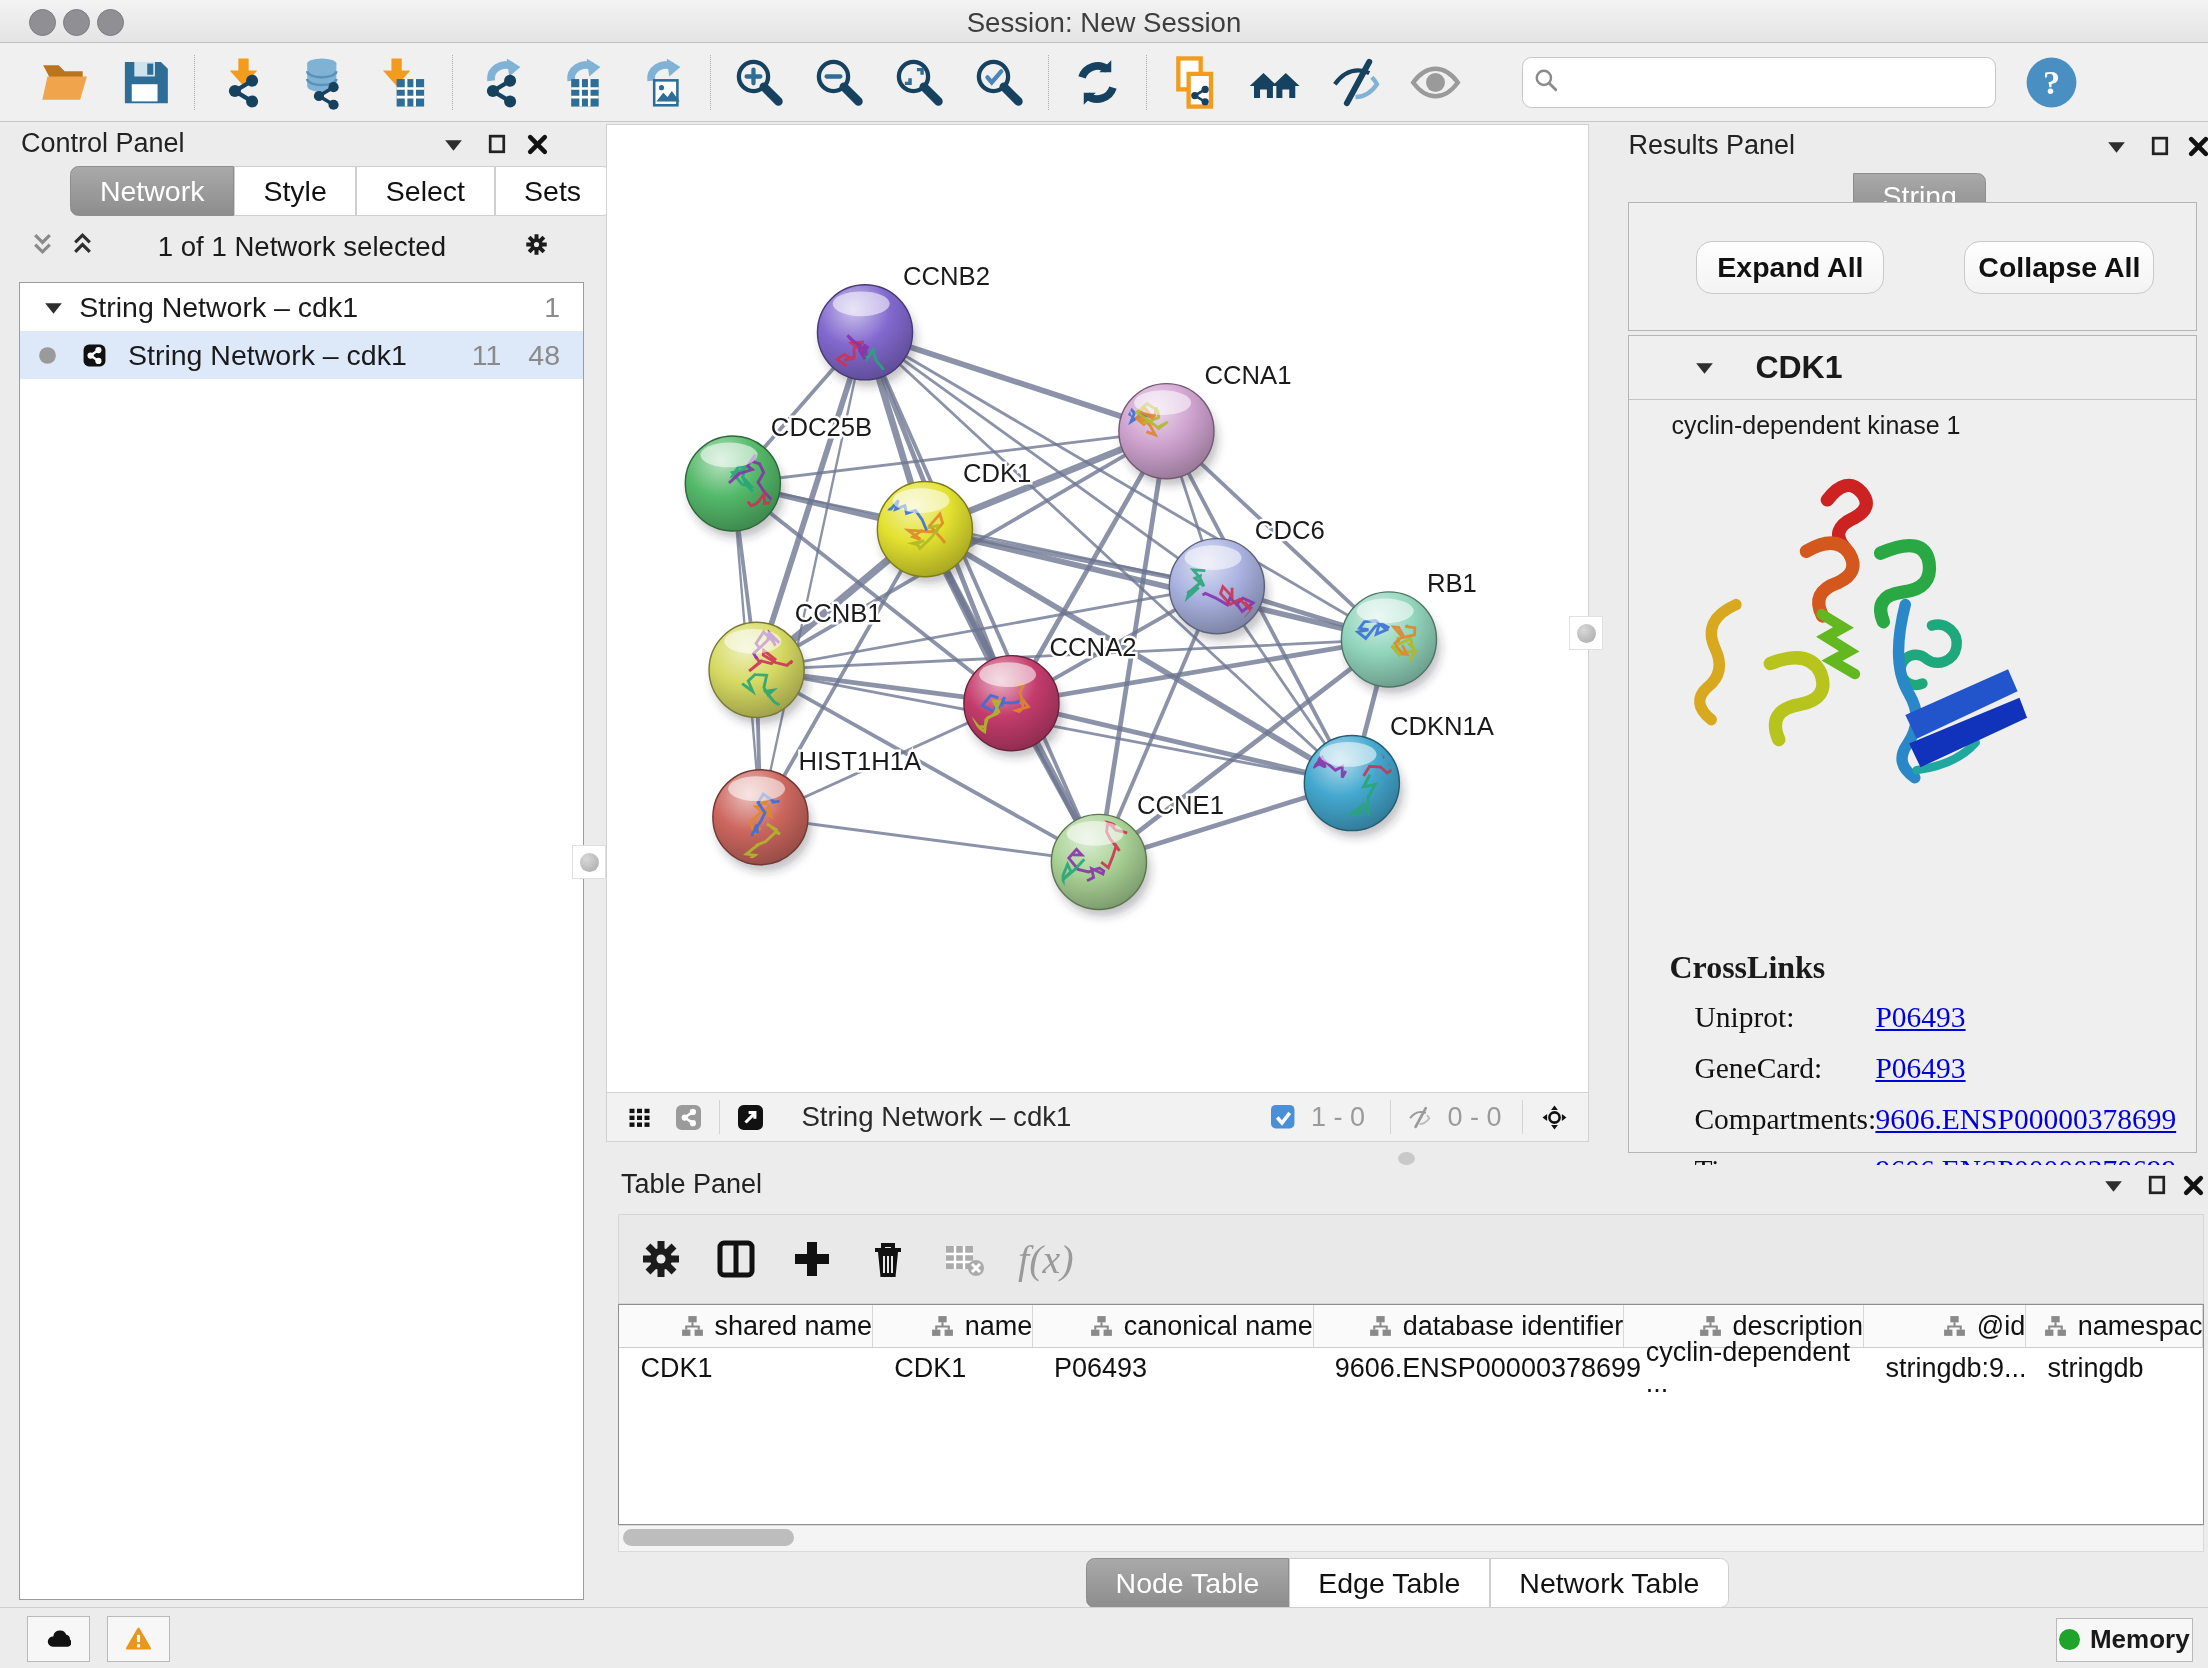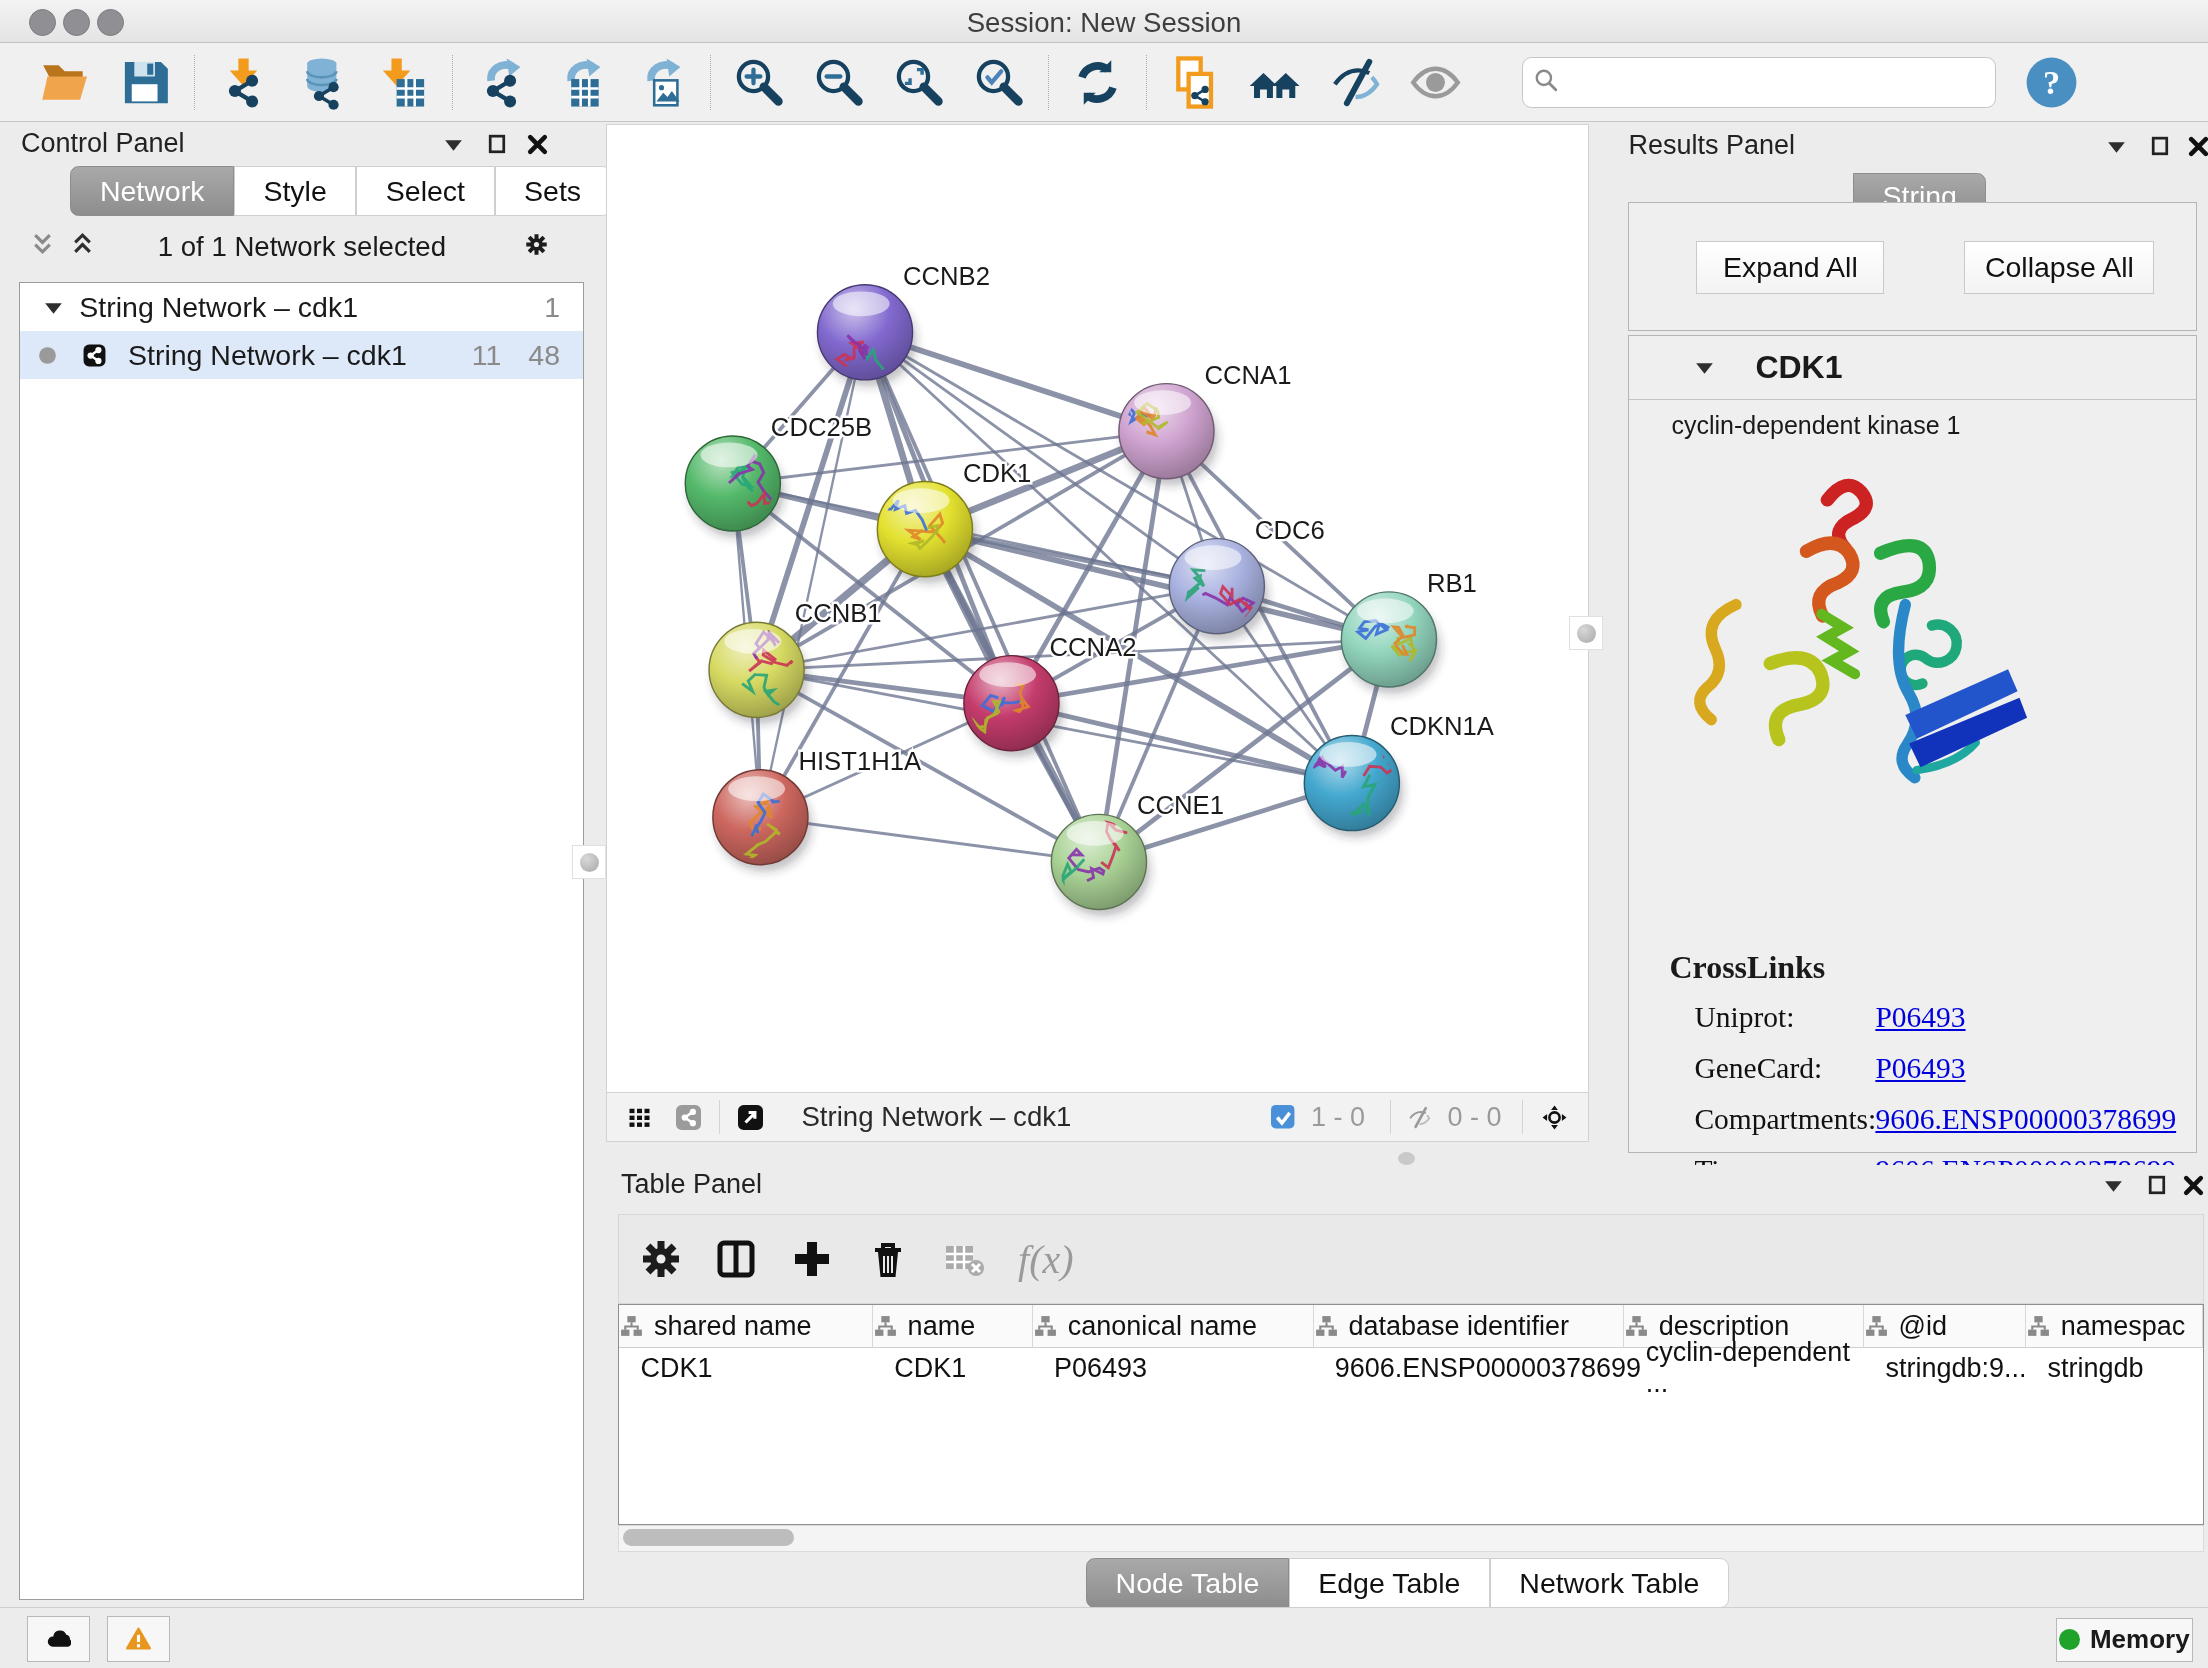--- a/index.html
+++ b/index.html
@@ -25,22 +25,22 @@
   
   .phead{font-size:27px;color:#222;}
   .picon{display:inline-flex;align-items:center;justify-content:center;}
   .picon svg{width:25px;height:25px;}
   .pillrow{display:flex;text-align:right;}
   .pill{height:48px;display:flex;align-items:center;justify-content:center;font-size:28.5px;padding:0 28.5px;
         background:#fff;border:1px solid #cfcfcf;color:#111;}
   .pill.first{border-radius:8.6px 0 0 8.6px;}
   .pill.last{border-radius:0 8.6px 8.6px 0;}
   .pill.sel{background:linear-gradient(#a9a9a9,#8d8d8d);color:#fff;border-color:#8d8d8d;}
-  .btn{background:linear-gradient(#ffffff,#f3f3f3);border:1px solid #c9c9c9;border-radius:0;
-       font-size:28.5px;color:#111;display:flex;align-items:center;justify-content:center;}
+  .btn{background:linear-gradient(#ffffff,#f3f3f3);border:1px solid #c9c9c9;border-radius:16px;
+       font-size:28.5px;color:#111;display:flex;align-items:center;justify-content:center;font-weight:bold;}
   
   .cpanel{position:absolute;left:11.4px;top:124px;width:580px;height:1484px;background:#ececec;}
   .treebox{position:absolute;left:7.6px;top:158px;width:563px;height:1316px;background:#fff;border:1.9px solid #9c9c9c;}
   .trow{display:flex;align-items:center;height:48px;font-size:28.5px;}
   .trow.sel{background:#dde8f8;}
   .tnum{color:#8a8a8a;}
   
   .netcanvas{position:absolute;left:606px;top:124px;width:981px;height:968px;background:#fff;border:1px solid #d2d2d2;}
   .nettb{position:absolute;left:606px;top:1092px;width:981px;height:48px;background:#f2f2f2;border:1px solid #d2d2d2;
          display:flex;align-items:center;font-size:27.6px;color:#2a2a2a;}
@@ -58,21 +58,21 @@
   .xl-val{font-size:29.5px;color:#0000dd;text-decoration:underline;}
   
   .tpanel{position:absolute;left:606px;top:1165px;width:1603px;height:442px;background:#ececec;}
   .tptool{position:absolute;left:12.4px;top:49px;width:1584px;height:88px;background:#e9e9e9;border:1px solid #d6d6d6;
           display:flex;align-items:center;}
   .tptool .ic{width:49px;height:49px;margin:0 13.3px;display:flex;align-items:center;justify-content:center;}
   .tptool .ic svg{width:44px;height:44px;}
   .fx{font-family:"Liberation Serif",serif;font-style:italic;font-size:40px;color:#9a9a9a;margin-left:17px;}
   .ttable{position:absolute;left:12.4px;top:139px;width:1584px;height:219px;background:#fff;border:1.9px solid #8f8f8f;overflow:hidden;}
   .thead{display:flex;height:42px;border-bottom:1px solid #cfcfcf;background:#fafafa;}
-  .th{display:flex;align-items:center;justify-content:flex-start;font-size:27px;color:#111;border-right:1px solid #d8d8d8;gap:9.5px;}
+  .th{display:flex;align-items:center;justify-content:flex-end;font-size:27px;color:#111;border-right:1px solid #d8d8d8;gap:9.5px;}
   .th svg{width:25px;height:25px;flex:0 0 auto;}
   .tr{display:flex;height:40px;}
   .td{display:flex;align-items:center;font-size:27px;color:#111;padding-left:21px;box-sizing:border-box;}
   .hscroll{position:absolute;left:12.4px;top:360px;width:1584px;height:25px;background:#f4f4f4;border:1px solid #dadada;}
   .hthumb{position:absolute;left:3.8px;top:2.9px;width:171px;height:17px;border-radius:8.6px;background:#bdbdbd;}
   .tabsrow{position:absolute;left:0px;top:393px;width:1603px;display:flex;justify-content:center;}
   
   .statusbar{position:absolute;left:0;top:1607px;width:2208px;height:61px;background:#ececec;border-top:1.9px solid #cfcfcf;font-weight:bold;}
   .sbtn{position:absolute;top:7.6px;height:44px;background:#f7f7f7;border:1.9px solid #b9b9b9;display:flex;align-items:center;justify-content:center;}
   .membtn{position:absolute;top:9.5px;right:15px;width:135px;height:42px;background:#f7f7f7;border:1.9px solid #b9b9b9;

